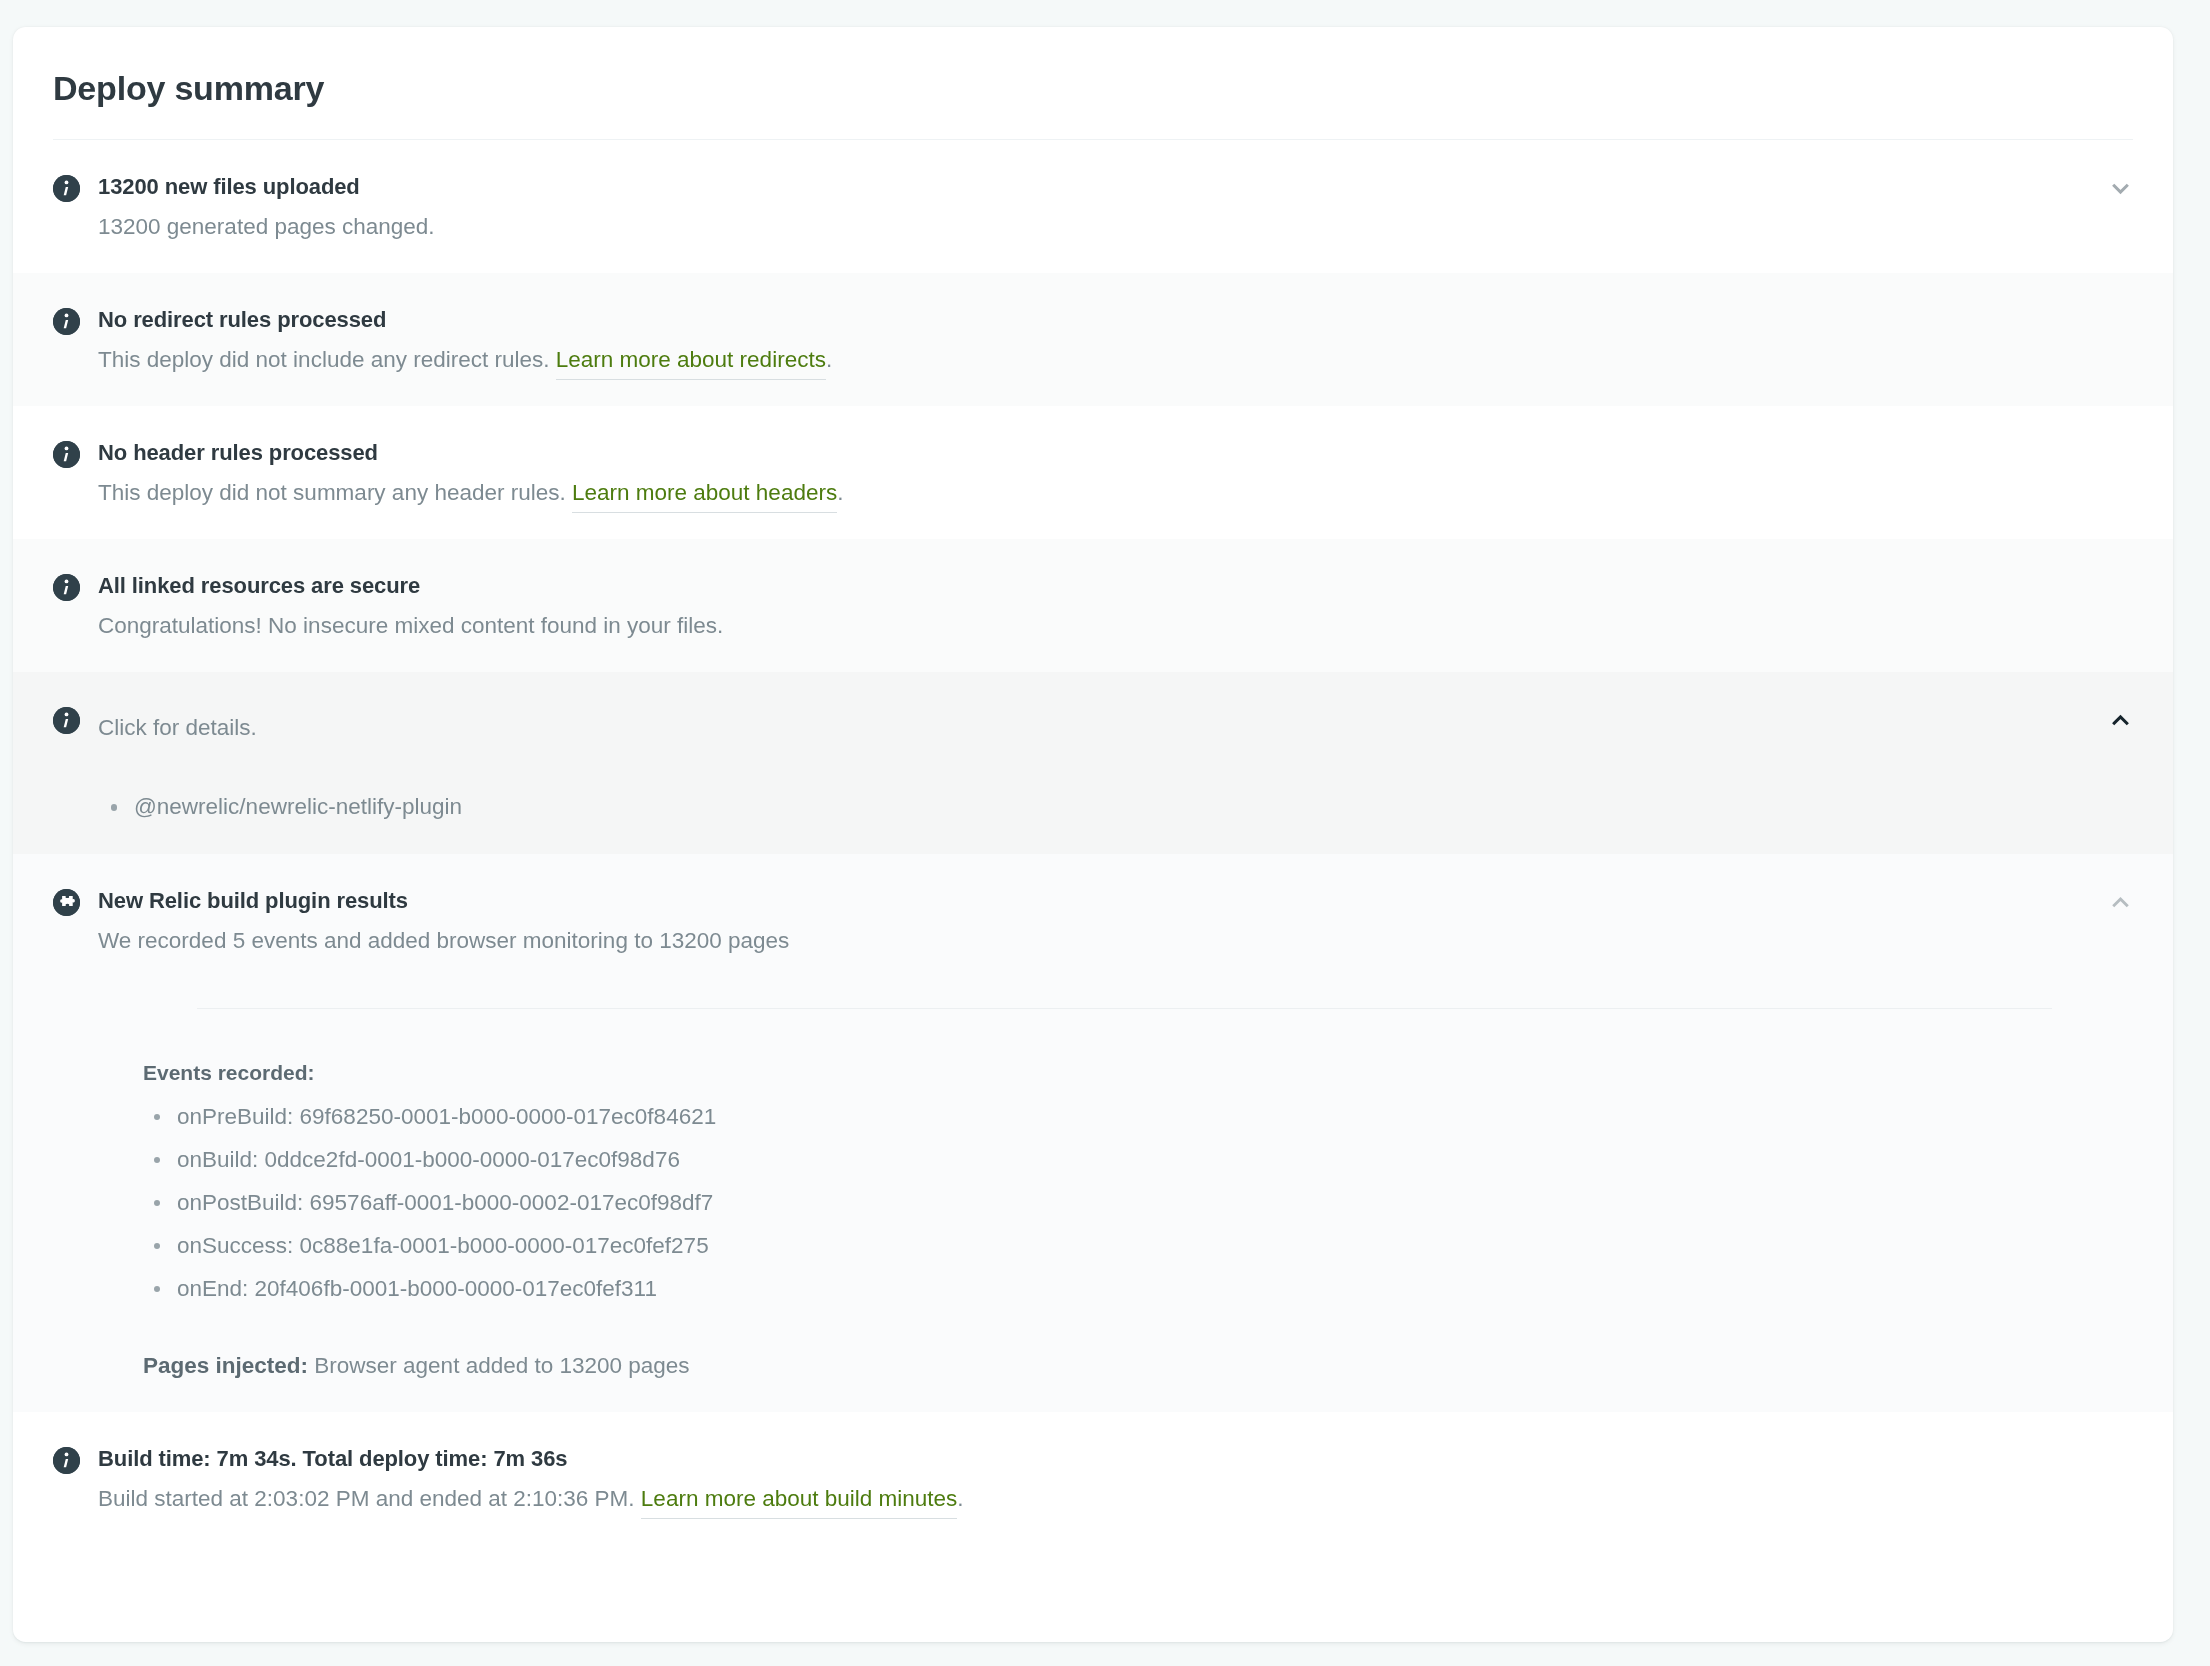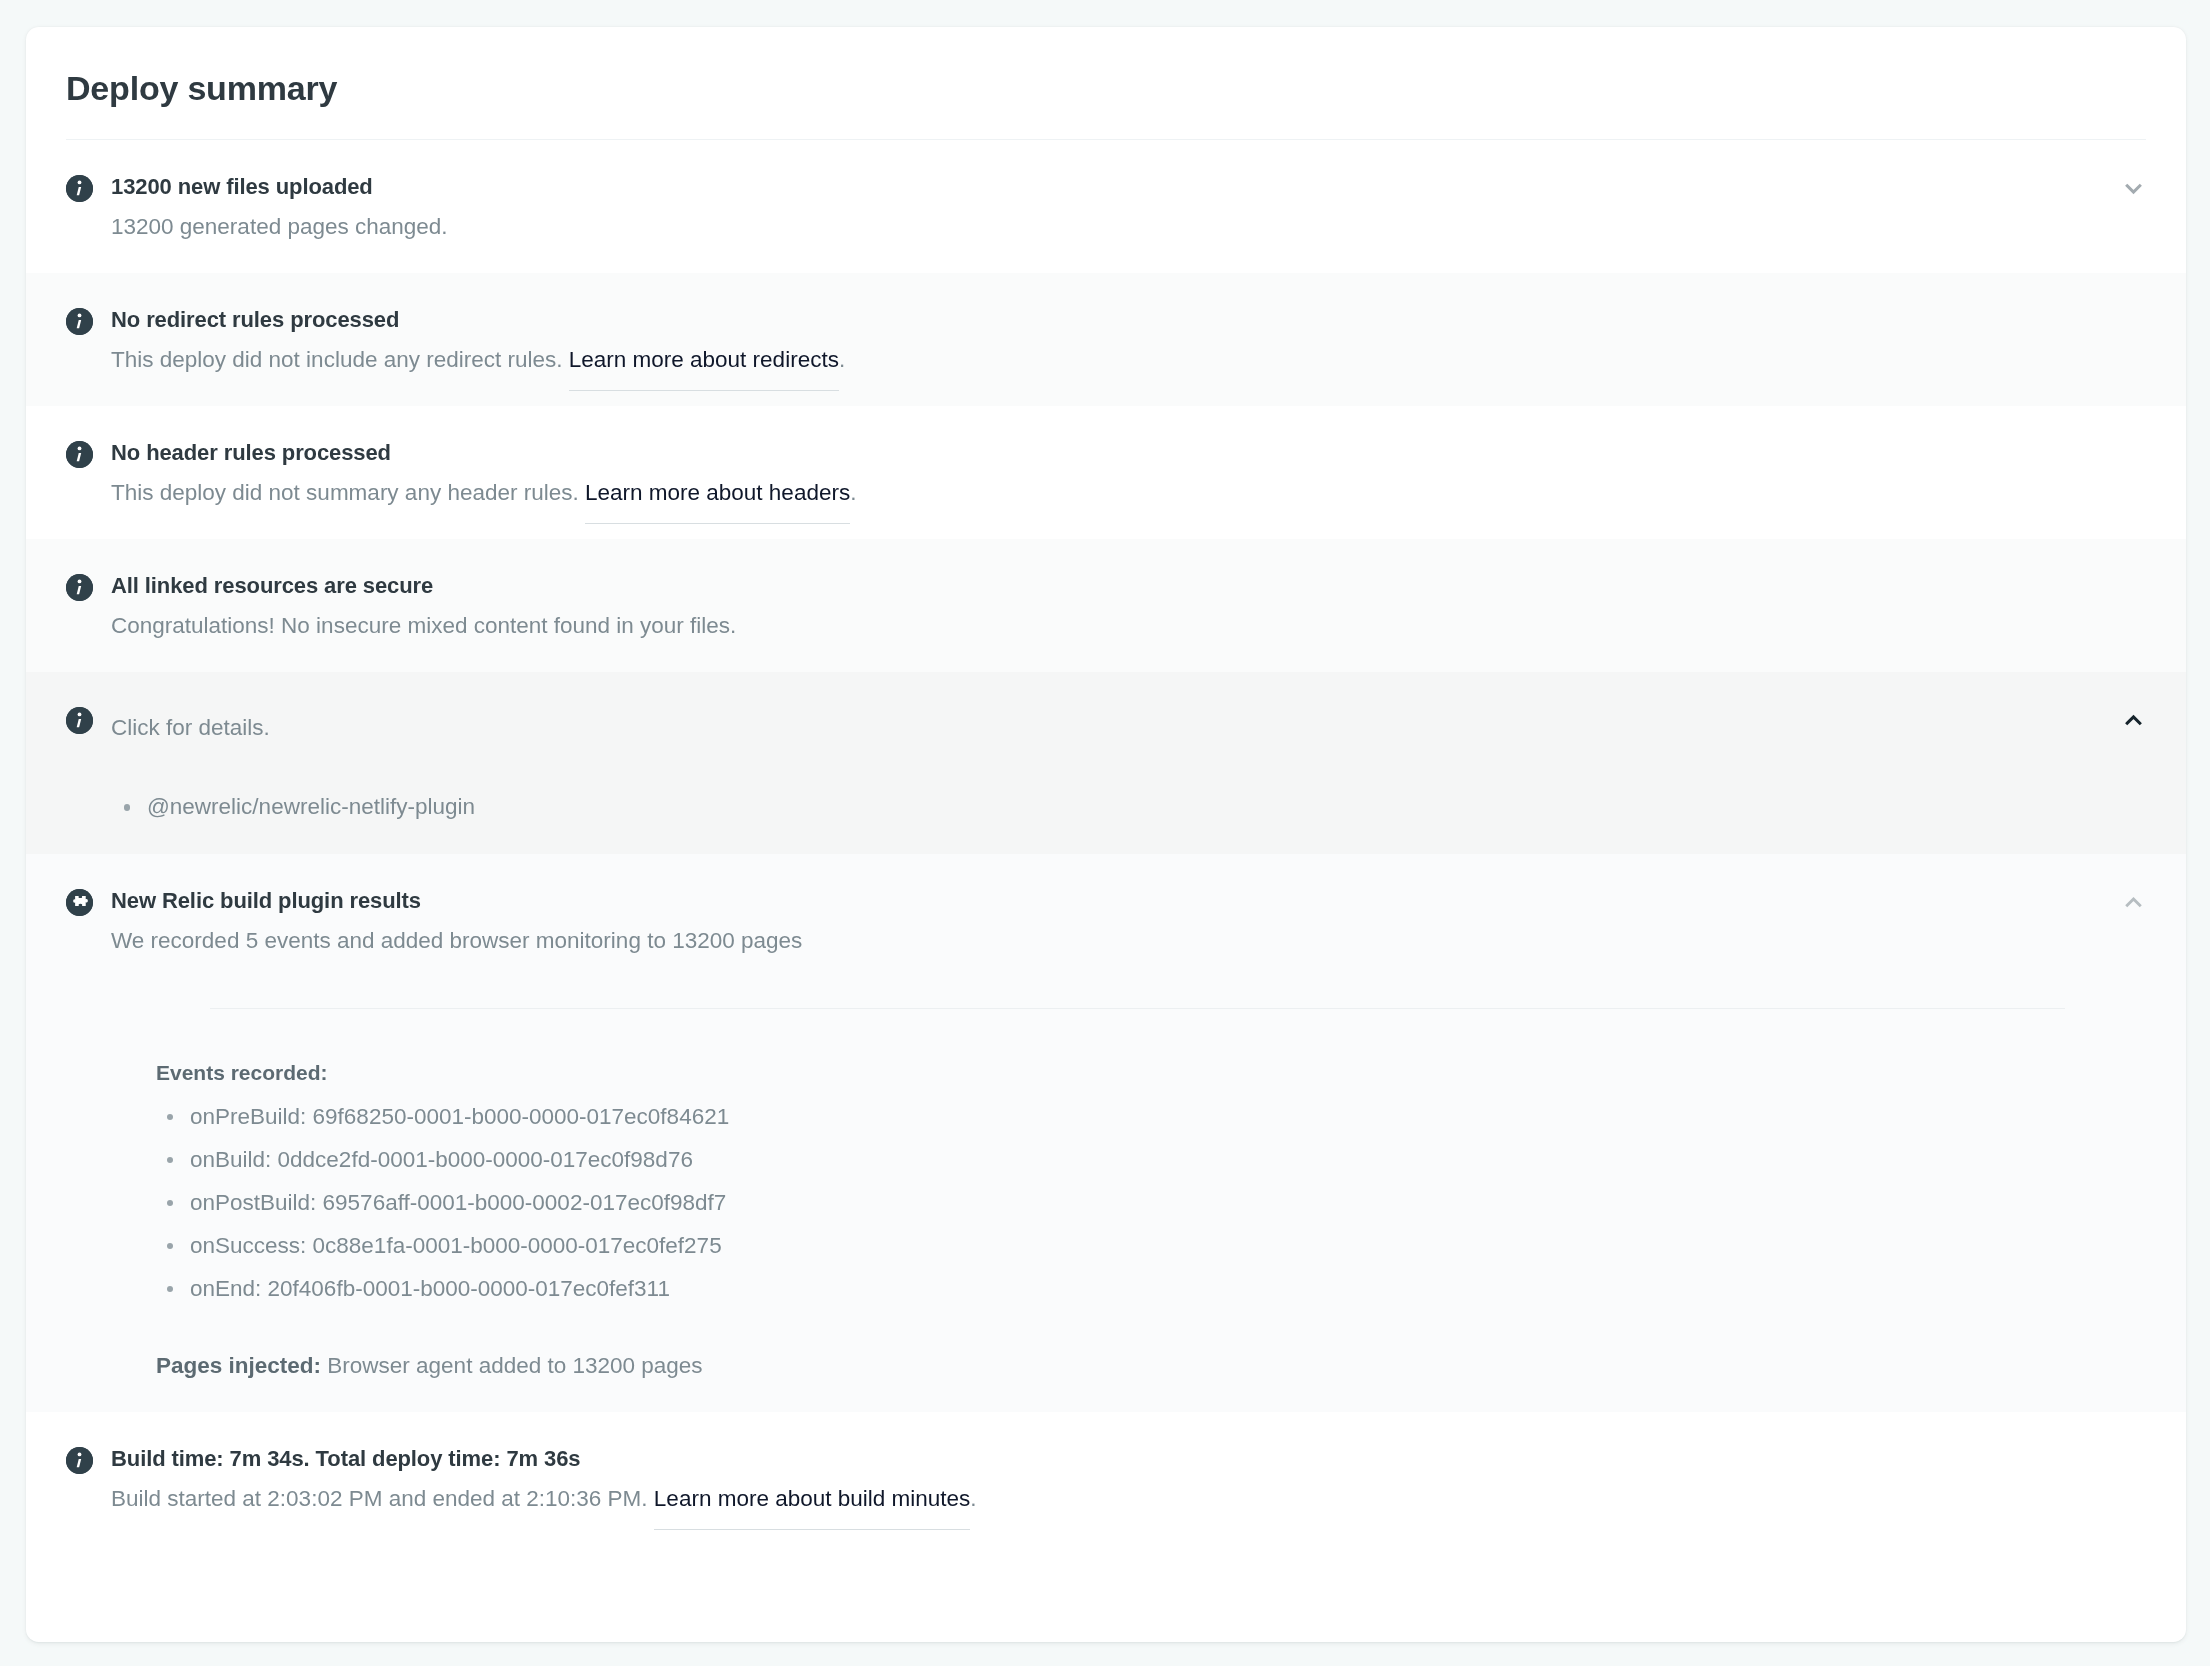--- a/index.html
+++ b/index.html
@@ -16,21 +16,21 @@
   .page {
     position: relative;
     width: 2211px;
     height: 1667px;
     background: #f5f9f9;
     overflow: hidden;
   }
 
   .card {
     position: absolute;
-    left: 26px;
+    left: 13px;
     top: 27px;
     width: 2160px;
     height: 1615px;
     background: #ffffff;
     border-radius: 12.6px;
     box-shadow: 0 1.8px 5.4px rgba(14, 30, 37, 0.06),
                 0 0.9px 1.8px rgba(14, 30, 37, 0.05);
     overflow: hidden;
   }
 
@@ -96,24 +96,24 @@
 
   .row-desc {
     margin-top: 10px;
     font-size: 22.5px;
     line-height: 30px;
     color: #7d8a91;
     font-weight: 400;
   }
 
   .row-desc .lnk {
-    color: #0f172a;
+    color: #4d7c0f;
     text-decoration: none;
     border-bottom: 1.8px solid #d8dee1;
-    padding-bottom: 18px;
+    padding-bottom: 7px;
     cursor: pointer;
     text-align: center;
   }
 
   .chevron {
     position: absolute;
     right: 40px;
     top: 36px;
     width: 25px;
     height: 25px;

